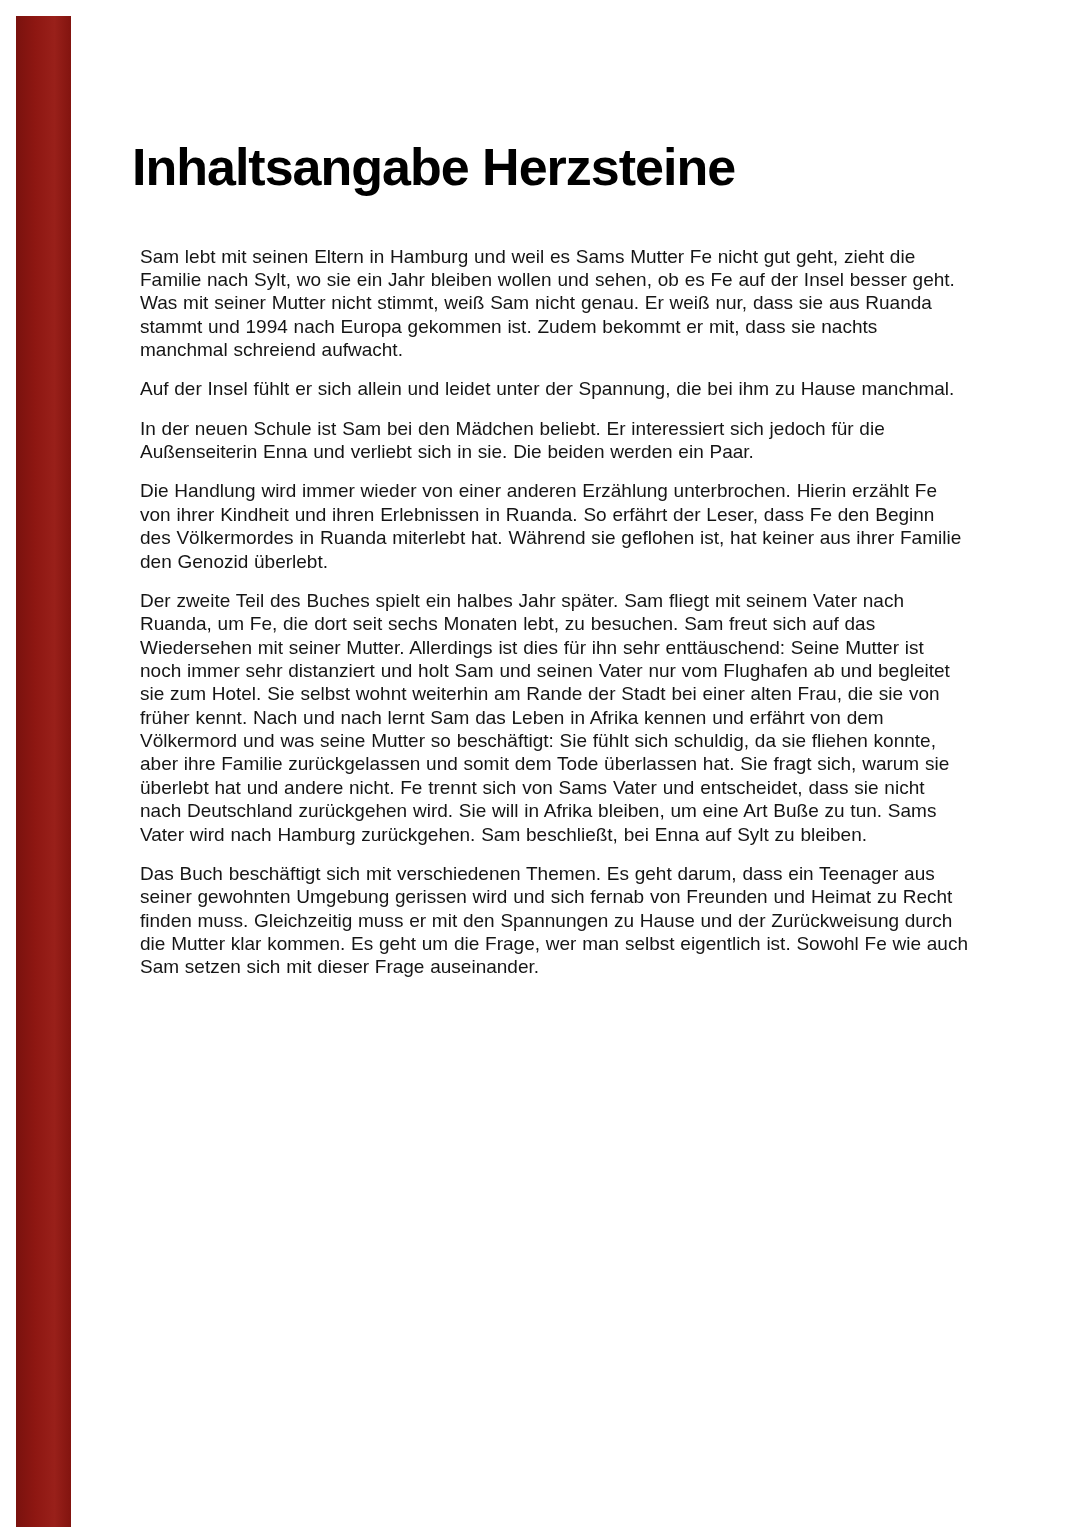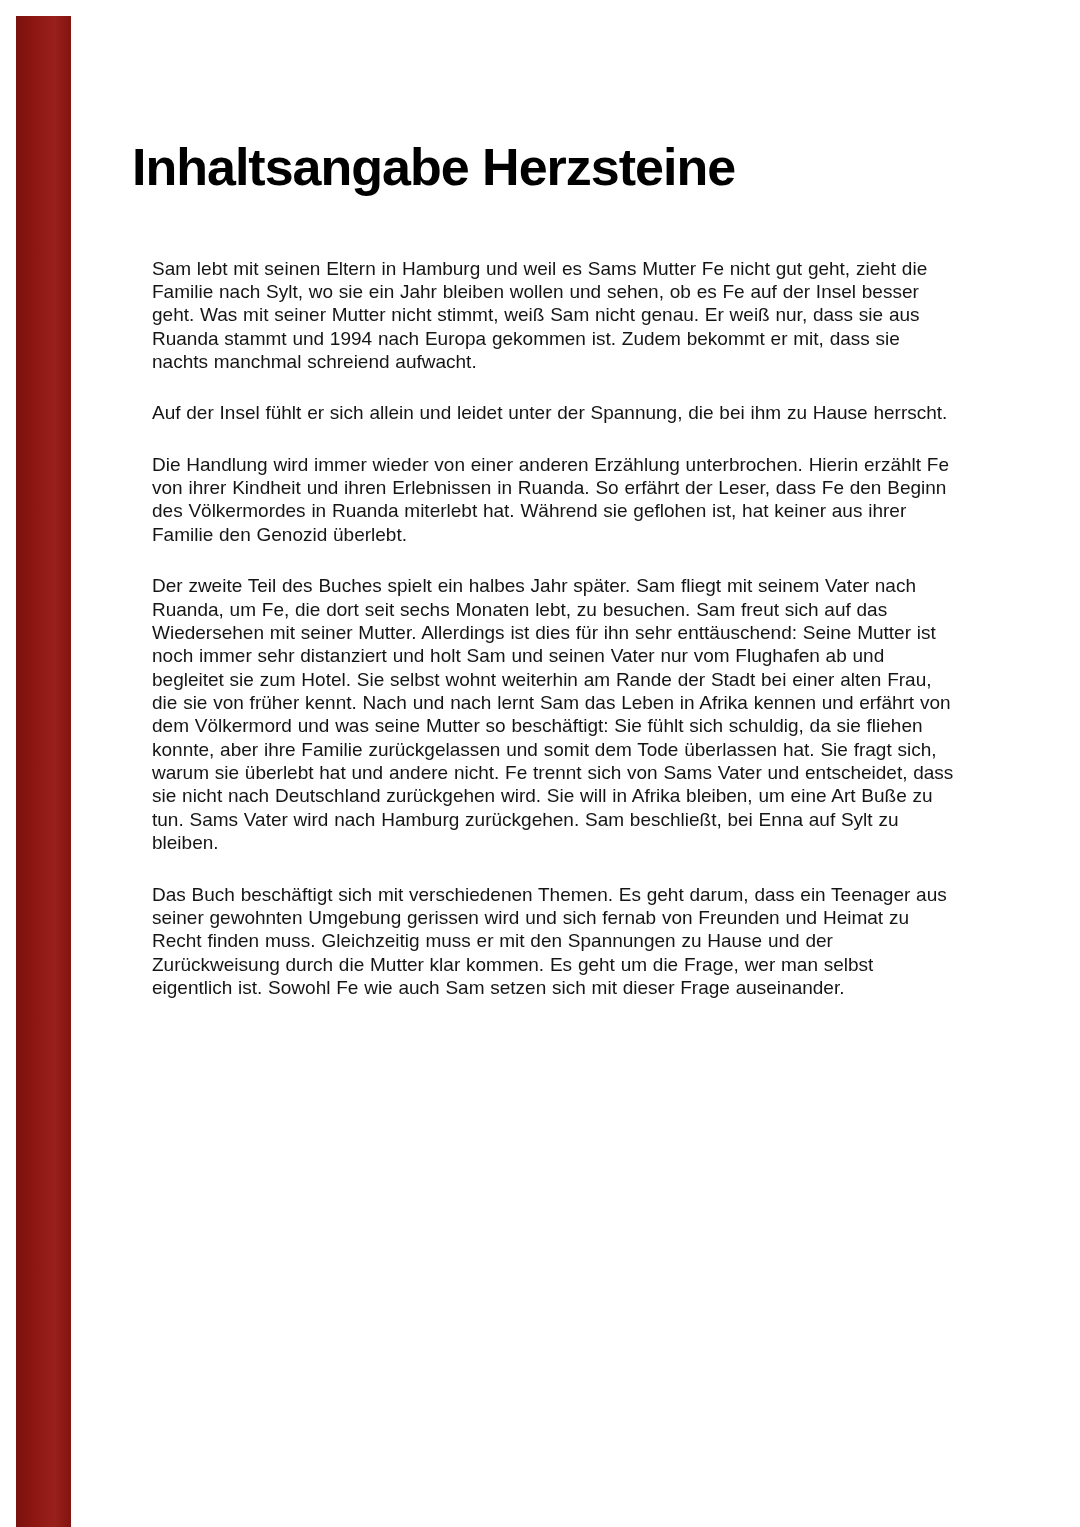--- a/index.html
+++ b/index.html
@@ -49,38 +49,39 @@
     color:#000;
     margin-bottom:26px;
     line-height:1.05;
   }
   .doc-body{
     font-size:19px;
     line-height:1.23;
     color:var(--text-color);
   }
   .doc-body p{
-    margin:12px;
+    margin:0;
     text-align:left;
     word-spacing:0.5px;
   }
 </style>
 </head>
 <body>
 
 <div class="page">
 
   <div class="binding-bar left"></div>
   <div class="binding-bar right"></div>
 
   <div class="content">
     <h1 class="doc-title">Inhaltsangabe Herzsteine</h1>
 
     <div class="doc-body">
       <p>Sam lebt mit seinen Eltern in Hamburg und weil es Sams Mutter Fe nicht gut geht, zieht die Familie nach Sylt, wo sie ein Jahr bleiben wollen und sehen, ob es Fe auf der Insel besser geht. Was mit seiner Mutter nicht stimmt, weiß Sam nicht genau. Er weiß nur, dass sie aus Ruanda stammt und 1994 nach Europa gekommen ist. Zudem bekommt er mit, dass sie nachts manchmal schreiend aufwacht.</p>
-      <p>Auf der Insel fühlt er sich allein und leidet unter der Spannung, die bei ihm zu Hause herrscht.</p>
+      <p>Auf der Insel fühlt er sich allein und leidet unter der Spannung, die bei ihm zu Hause manchmal.</p>
+      <p>In der neuen Schule ist Sam bei den Mädchen beliebt. Er interessiert sich jedoch für die Außenseiterin Enna und verliebt sich in sie. Die beiden werden ein Paar.</p>
       <p>Die Handlung wird immer wieder von einer anderen Erzählung unterbrochen. Hierin erzählt Fe von ihrer Kindheit und ihren Erlebnissen in Ruanda. So erfährt der Leser, dass Fe den Beginn des Völkermordes in Ruanda miterlebt hat. Während sie geflohen ist, hat keiner aus ihrer Familie den Genozid überlebt.</p>
       <p>Der zweite Teil des Buches spielt ein halbes Jahr später. Sam fliegt mit seinem Vater nach Ruanda, um Fe, die dort seit sechs Monaten lebt, zu besuchen. Sam freut sich auf das Wiedersehen mit seiner Mutter. Allerdings ist dies für ihn sehr enttäuschend: Seine Mutter ist noch immer sehr distanziert und holt Sam und seinen Vater nur vom Flughafen ab und begleitet sie zum Hotel. Sie selbst wohnt weiterhin am Rande der Stadt bei einer alten Frau, die sie von früher kennt. Nach und nach lernt Sam das Leben in Afrika kennen und erfährt von dem Völkermord und was seine Mutter so beschäftigt: Sie fühlt sich schuldig, da sie fliehen konnte, aber ihre Familie zurückgelassen und somit dem Tode überlassen hat. Sie fragt sich, warum sie überlebt hat und andere nicht. Fe trennt sich von Sams Vater und entscheidet, dass sie nicht nach Deutschland zurückgehen wird. Sie will in Afrika bleiben, um eine Art Buße zu tun. Sams Vater wird nach Hamburg zurückgehen. Sam beschließt, bei Enna auf Sylt zu bleiben.</p>
       <p>Das Buch beschäftigt sich mit verschiedenen Themen. Es geht darum, dass ein Teenager aus seiner gewohnten Umgebung gerissen wird und sich fernab von Freunden und Heimat zu Recht finden muss. Gleichzeitig muss er mit den Spannungen zu Hause und der Zurückweisung durch die Mutter klar kommen. Es geht um die Frage, wer man selbst eigentlich ist. Sowohl Fe wie auch Sam setzen sich mit dieser Frage auseinander.</p>
     </div>
   </div>
 
 </div>
 
 </body></html>

